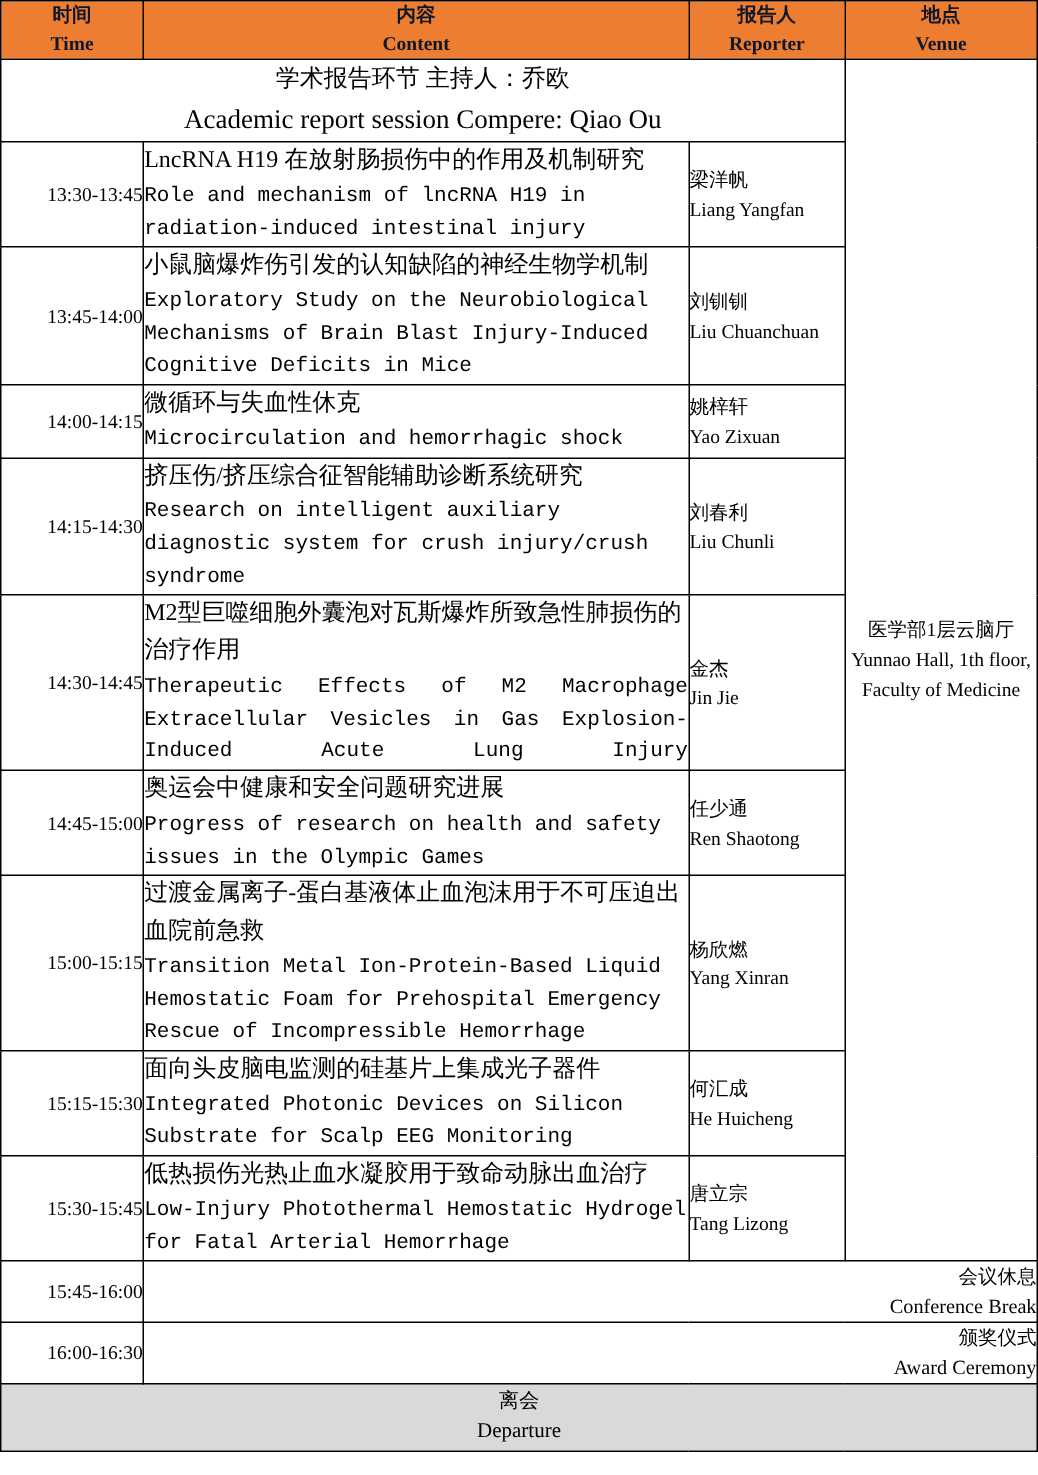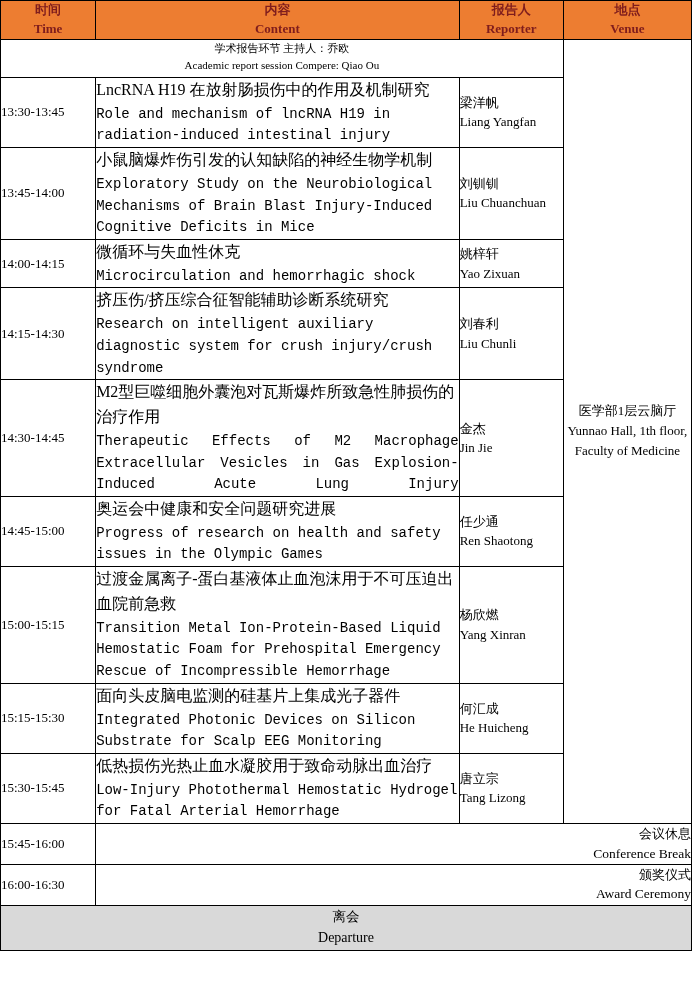--- a/index.html
+++ b/index.html
@@ -19,48 +19,48 @@
     table-layout: fixed;
   }
   .schedule td, .schedule th {
     border: 1px solid #000000;
     vertical-align: middle;
     padding: 0;
   }
   
   thead th {
     background: #ED7D31;
-    color: #7f1d1d;
+    color: #0f172a;
     font-weight: bold;
     text-align: center;
     padding: 8px 4px;
     font-size: 13px;
     line-height: 1.45;
   }
   .col-time   { width: 95px; }
   .col-content{ width: 363px; }
   .col-rep    { width: 104px; }
   .col-venue  { width: 128px; }
 
   .cn { display: block; font-size: 13px; }
   .en { display: block; font-size: 13px; }
 
   
   .session-cell {
     text-align: center;
     padding: 8px 6px;
     line-height: 1.6;
   }
-  .session-cell .cn { font-size: 11px; }
-  .session-cell .en { font-size: 11px; text-align: right; }
+  .session-cell .cn { font-size: 16px; }
+  .session-cell .en { font-size: 18px; text-align: right; }
   .session-inner { display: inline-block; text-align: center; }
 
   
   .time-cell {
-    text-align: left;
+    text-align: right;
     font-size: 13px;
     padding: 4px 2px;
   }
   
   .content-cell {
     text-align: left;
     padding: 7px 10px 7px 10px;
     line-height: 1.55;
   }
   .content-cell .cn { font-size: 16px; margin-bottom: 1px; }

